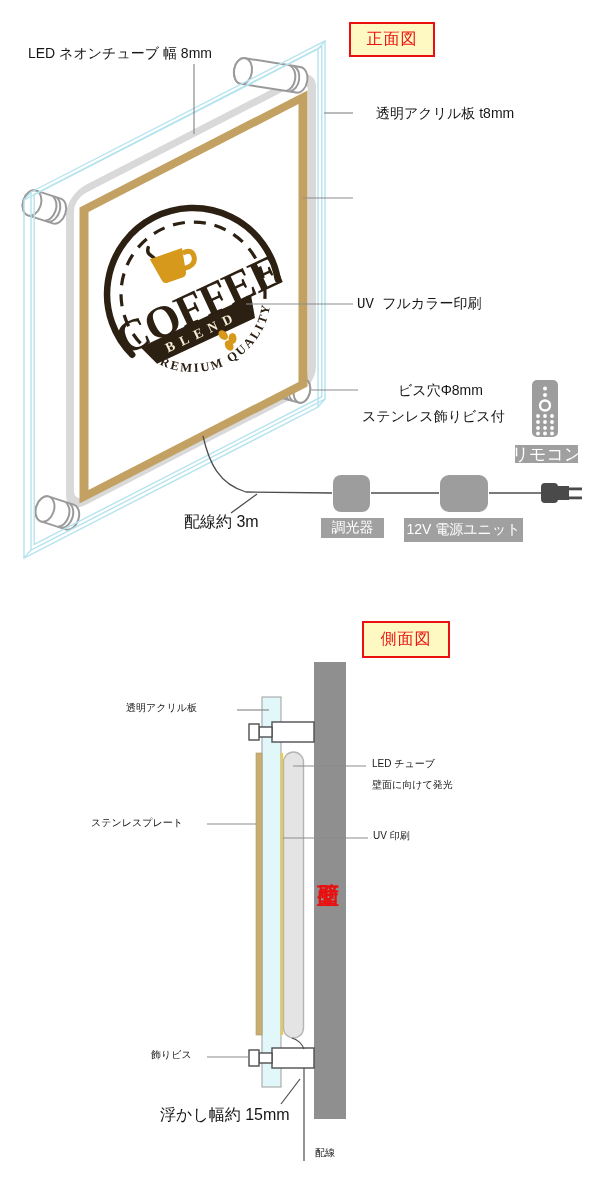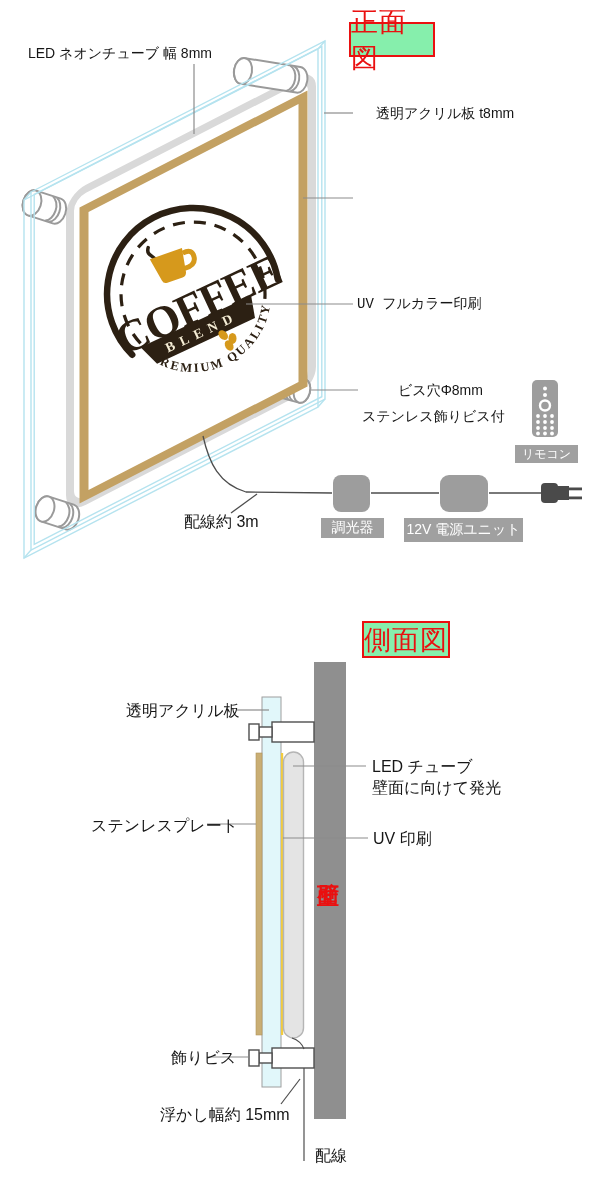--- a/index.html
+++ b/index.html
@@ -1,26 +1,26 @@
 <!DOCTYPE html>
 <html><head>
 <meta charset="utf-8">
 <style>
   html,body{margin:0;padding:0;background:#ffffff;}
   .canvas{position:relative;width:600px;height:1200px;background:#fff;overflow:hidden;
           font-family:"Liberation Sans","DejaVu Sans",sans-serif;}
   .layer{position:absolute;left:0;top:0;}
   .lbl{position:absolute;font-size:14px;color:#161616;white-space:nowrap;line-height:1.15;}
-  .lbl-lg{font-size:16px;}
+  .lbl-lg{font-size:10px;}
   .lbl-xl{font-size:16px;}
   .title-box{position:absolute;display:flex;align-items:center;justify-content:center;
-             border:2px solid #ea1010;color:#ea1010;font-size:27px;letter-spacing:1px;
-             box-sizing:border-box;background:#86efac;}
+             border:2px solid #ea1010;color:#ea1010;font-size:16px;letter-spacing:1px;
+             box-sizing:border-box;background:#fef9c3;}
   .chip{position:absolute;background:#a0a0a0;color:#ffffff;display:flex;align-items:center;
-        justify-content:center;font-size:12px;white-space:nowrap;}
+        justify-content:center;font-size:17px;white-space:nowrap;}
   .wall-text{position:absolute;writing-mode:vertical-rl;text-orientation:upright;
              color:#ea1010;font-size:22px;font-weight:600;letter-spacing:4px;line-height:1;}
 </style>
 </head>
 <body>
 
 <div class="canvas">
 
 <svg class="layer" width="600" height="1200" viewBox="0 0 600 1200">
 
@@ -187,17 +187,17 @@
 <div class="chip" style="left:404px;top:518px;width:119px;height:24px;font-size:14px;">12V 電源ユニット</div>
 
 <div class="title-box" style="left:362px;top:621px;width:88px;height:37px;">側面図</div>
 
 <div class="lbl lbl-lg" style="left:126px;top:702px;">透明アクリル板</div>
 <div class="lbl lbl-lg" style="left:372px;top:758px;">LED チューブ</div>
 <div class="lbl lbl-lg" style="left:372px;top:779px;">壁面に向けて発光</div>
 <div class="lbl lbl-lg" style="left:91px;top:817px;">ステンレスプレート</div>
 <div class="lbl lbl-lg" style="left:373px;top:830px;">UV 印刷</div>
 <div class="wall-text" style="left:317px;top:864px;">壁面</div>
-<div class="lbl lbl-lg" style="left:151px;top:1049px;margin-left:20px;">飾りビス</div>
+<div class="lbl lbl-lg" style="left:151px;top:1049px;">飾りビス</div>
 <div class="lbl lbl-xl" style="left:160px;top:1106px;">浮かし幅約 15mm</div>
 <div class="lbl lbl-lg" style="left:315px;top:1147px;">配線</div>
 
 </div>
 
 </body></html>

